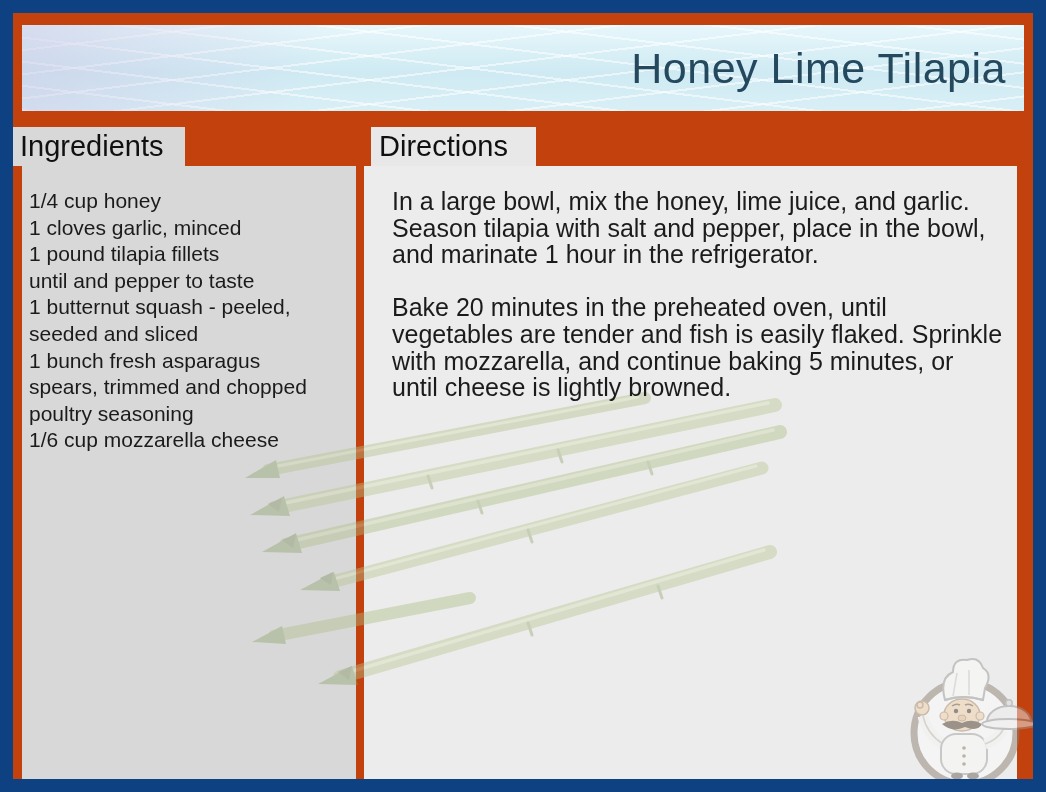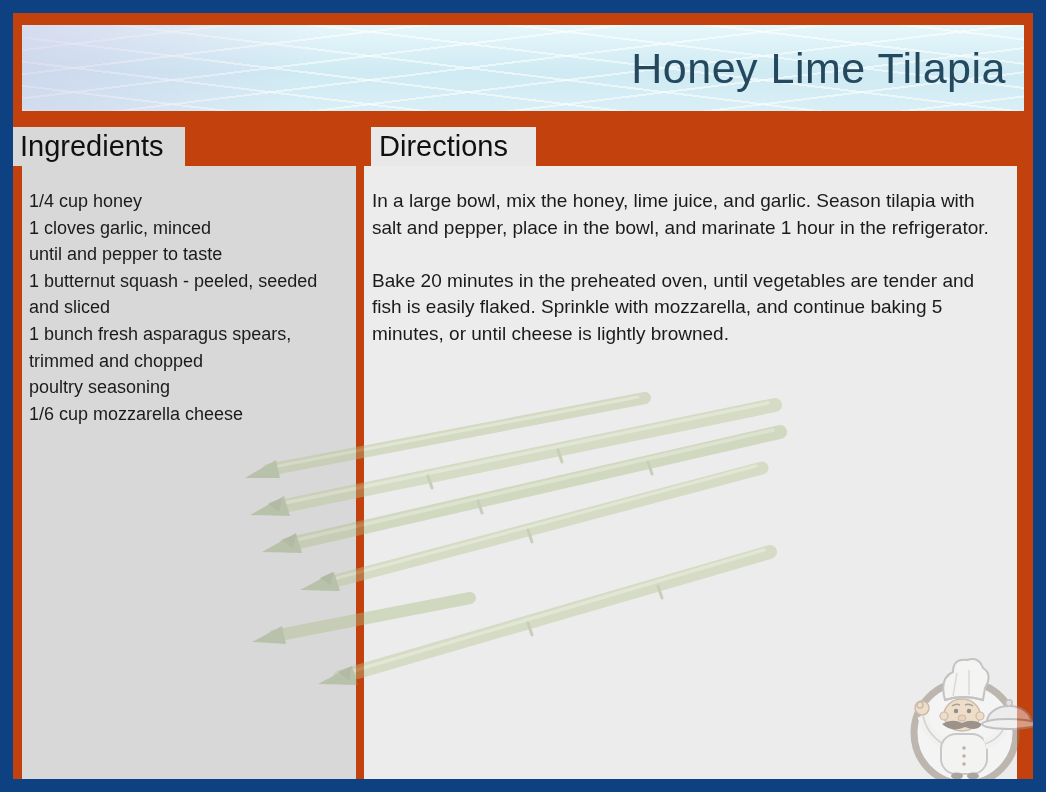--- a/index.html
+++ b/index.html
@@ -44,26 +44,26 @@
   .ingredients-head { left:12px; width:173px; background:#d8d8d8;align-items:center; }
   .directions-head  { left:371px; width:165px; background:#e8e8e8; }
   
   .panel { position:absolute; top:166px; height:613px; }
   .ingredients-panel { left:22px;  width:334px; background:#d8d8d8; }
   .directions-panel  { left:364px; width:653px; background:#ececec; }
   
   .ing-list {
     position:relative; z-index:5;
     padding:22px 32px 0 7px;
-    font-size:18px; line-height:26.6px;
+    font-size:21px; line-height:26.6px;
   }
   .dir-text {
     position:relative; z-index:5;
     padding:22px 14px 0 8px;
-    font-size:19px; line-height:26.6px;
+    font-size:25px; line-height:26.6px;margin-left:20px;
   }
   .dir-text p { margin:0 0 26.6px 0; }
   
   .watermark {
     position:absolute; left:228px; top:388px; width:565px; height:330px;
     z-index:2; pointer-events:none;
   }
   
   .chef-logo {
     position:absolute; left:895px; top:648px; width:150px; height:140px;
@@ -79,20 +79,21 @@
     <div class="banner-title">Honey Lime Tilapia</div>
   </div>
 
   <div class="head-box ingredients-head">
     <span class="head-label">Ingredients</span>
   </div>
   <div class="panel ingredients-panel">
     <div class="ing-list">
         <div>1/4 cup honey</div>
         <div>1 cloves garlic, minced</div>
+        <div>1 pound tilapia fillets</div>
         <div>until and pepper to taste</div>
         <div>1 butternut squash - peeled, seeded and sliced</div>
         <div>1 bunch fresh asparagus spears, trimmed and chopped</div>
         <div>poultry seasoning</div>
         <div>1/6 cup mozzarella cheese</div>
       </div>
   </div>
 
   <div class="head-box directions-head">
     <span class="head-label">Directions</span>

